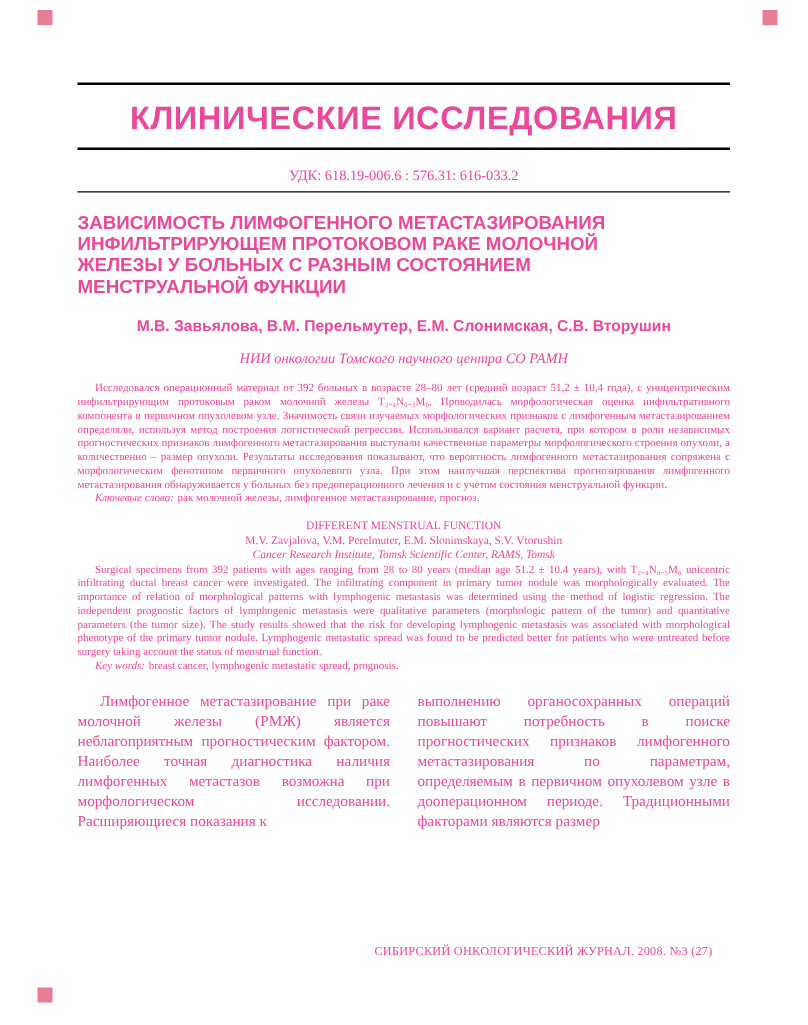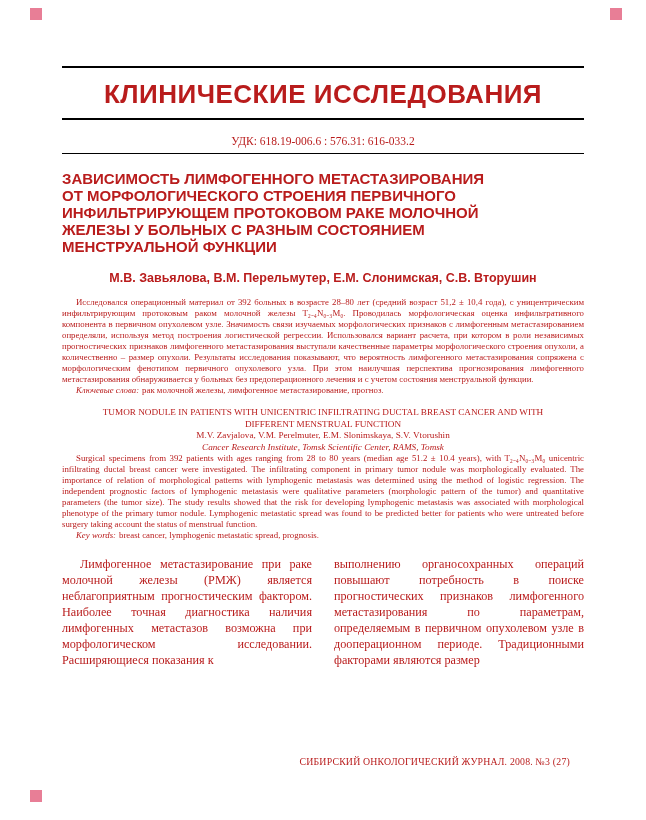--- a/index.html
+++ b/index.html
@@ -1,21 +1,21 @@
 <!DOCTYPE html>
 <html><head>
 <meta charset="utf-8">
 <style>
   html, body { margin: 0; padding: 0; background: #ffffff; }
   .page {
     position: relative;
     width: 646px;
     height: 820px;
     background: #ffffff;
-    color: #b91c1c;
+    color: #ec4899;
     font-family: "Liberation Serif", serif;
     overflow: hidden;
   }
   .corner {
     position: absolute;
     width: 12px;
     height: 12px;
     background: #e87e96;
   }
   .corner.tl { left: 30px; top: 8px; }
@@ -142,37 +142,36 @@
 
     <div class="section-header">
       <div class="section-title">КЛИНИЧЕСКИЕ ИССЛЕДОВАНИЯ</div>
     </div>
 
     <div class="udk">УДК: 618.19-006.6 : 576.31: 616-033.2</div>
     <div class="udk-rule"></div>
 
     <div class="title-ru">
       <span>ЗАВИСИМОСТЬ ЛИМФОГЕННОГО МЕТАСТАЗИРОВАНИЯ</span>
-      <span>ОТ МОРФОЛОГИЧЕСКОГО СТРОЕНИЯ ПЕРВИЧНОГО</span>
       <span>ИНФИЛЬТРИРУЮЩЕМ ПРОТОКОВОМ РАКЕ МОЛОЧНОЙ</span>
       <span>ЖЕЛЕЗЫ У БОЛЬНЫХ С РАЗНЫМ СОСТОЯНИЕМ</span>
       <span>МЕНСТРУАЛЬНОЙ ФУНКЦИИ</span>
     </div>
 
     <div class="authors-ru">М.В. Завьялова, В.М. Перельмутер, Е.М. Слонимская, С.В. Вторушин</div>
+    <div class="affil-ru">НИИ онкологии Томского научного центра СО РАМН</div>
 
     <div class="abstract">
       <p lang="ru">Исследовался операционный материал от 392 больных в возрасте 28–80 лет (средний возраст 51,2 ± 10,4 года), с уницентрическим инфильтрирующим протоковым раком молочной железы T₂₋₄N₀₋₃M₀. Проводилась морфологическая оценка инфильтративного компонента в первичном опухолевом узле. Значимость связи изучаемых морфологических признаков с лимфогенным метастазированием определяли, используя метод построения логистической регрессии. Использовался вариант расчета, при котором в роли независимых прогностических признаков лимфогенного метастазирования выступали качественные параметры морфологического строения опухоли, а количественно – размер опухоли. Результаты исследования показывают, что вероятность лимфогенного метастазирования сопряжена с морфологическим фенотипом первичного опухолевого узла. При этом наилучшая перспектива прогнозирования лимфогенного метастазирования обнаруживается у больных без предоперационного лечения и с учетом состояния менструальной функции.</p>
       <p>
         <span class="kw-label">Ключевые слова:</span><span>рак молочной железы, лимфогенное метастазирование, прогноз.</span>
       </p>
     </div>
 
     <div class="title-en">
-      <span>TUMOR NODULE IN PATIENTS WITH UNICENTRIC INFILTRATING DUCTAL BREAST CANCER AND WITH</span>
       <span>DIFFERENT MENSTRUAL FUNCTION</span>
     </div>
     <div class="authors-en">M.V. Zavjalova, V.M. Perelmuter, E.M. Slonimskaya, S.V. Vtorushin</div>
     <div class="affil-en">Cancer Research Institute, Tomsk Scientific Center, RAMS, Tomsk</div>
 
     <div class="abstract abstract-en">
       <p lang="en">Surgical specimens from 392 patients with ages ranging from 28 to 80 years (median age 51.2 ± 10.4 years), with T₂₋₄N₀₋₃M₀ unicentric infiltrating ductal breast cancer were investigated. The infiltrating component in primary tumor nodule was morphologically evaluated. The importance of relation of morphological patterns with lymphogenic metastasis was determined using the method of logistic regression. The independent prognostic factors of lymphogenic metastasis were qualitative parameters (morphologic pattern of the tumor) and quantitative parameters (the tumor size). The study results showed that the risk for developing lymphogenic metastasis was associated with morphological phenotype of the primary tumor nodule. Lymphogenic metastatic spread was found to be predicted better for patients who were untreated before surgery taking account the status of menstrual function.</p>
       <p>
         <span class="kw-label">Key words:</span><span>breast cancer, lymphogenic metastatic spread, prognosis.</span>
       </p>

